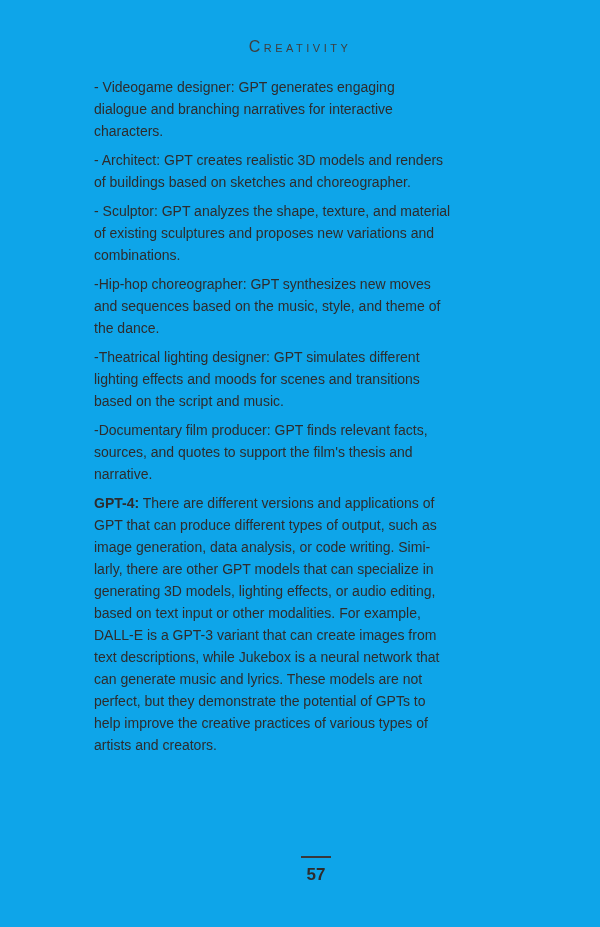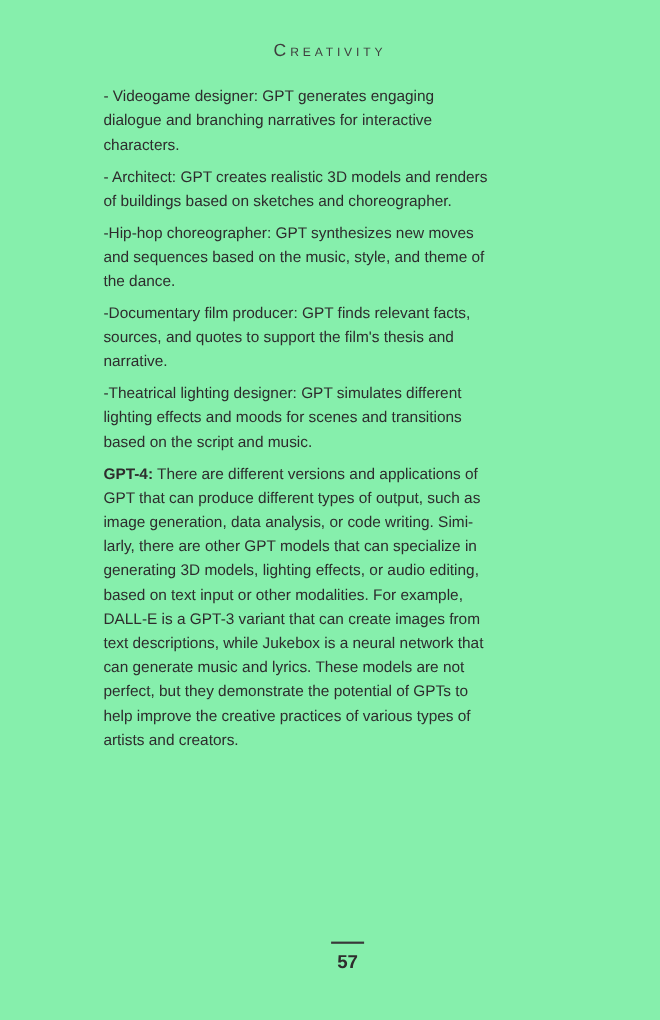--- a/index.html
+++ b/index.html
@@ -4,21 +4,21 @@
 <style>
   html, body {
     margin: 0;
     padding: 0;
     background: #ffffff;
   }
   .page {
     position: relative;
     width: 600px;
     height: 927px;
-    background: #86efac;
+    background: #0ea5e9;
     font-family: "Liberation Sans", "DejaVu Sans", sans-serif;
     color: #2e2c2d;
     overflow: hidden;
   }
   .running-header {
     position: absolute;
     top: 38px;
     left: 0;
     width: 100%;
     text-align: center;
@@ -75,32 +75,35 @@
 
   <main class="page-body">
 
     <p><span class="para-lines">- Videogame designer: GPT generates engaging
 dialogue and branching narratives for interactive
 characters.</span></p>
 
     <p><span class="para-lines">- Architect: GPT creates realistic 3D models and renders
 of buildings based on sketches and choreographer.</span></p>
 
+    <p><span class="para-lines">- Sculptor: GPT analyzes the shape, texture, and material
+of existing sculptures and proposes new variations and
+combinations.</span></p>
 
     <p><span class="para-lines">-Hip-hop choreographer: GPT synthesizes new moves
 and sequences based on the music, style, and theme of
 the dance.</span></p>
 
+    <p><span class="para-lines">-Theatrical lighting designer: GPT simulates different
+lighting effects and moods for scenes and transitions
+based on the script and music.</span></p>
+
     <p><span class="para-lines">-Documentary film producer: GPT finds relevant facts,
 sources, and quotes to support the film's thesis and
 narrative.</span></p>
-
-    <p><span class="para-lines">-Theatrical lighting designer: GPT simulates different
-lighting effects and moods for scenes and transitions
-based on the script and music.</span></p>
 
 
     <p><strong class="speaker">GPT-4:</strong><span class="para-lines"> There are different versions and applications of
 GPT that can produce different types of output, such as
 image generation, data analysis, or code writing. Simi-
 larly, there are other GPT models that can specialize in
 generating 3D models, lighting effects, or audio editing,
 based on text input or other modalities. For example,
 DALL-E is a GPT-3 variant that can create images from
 text descriptions, while Jukebox is a neural network that

